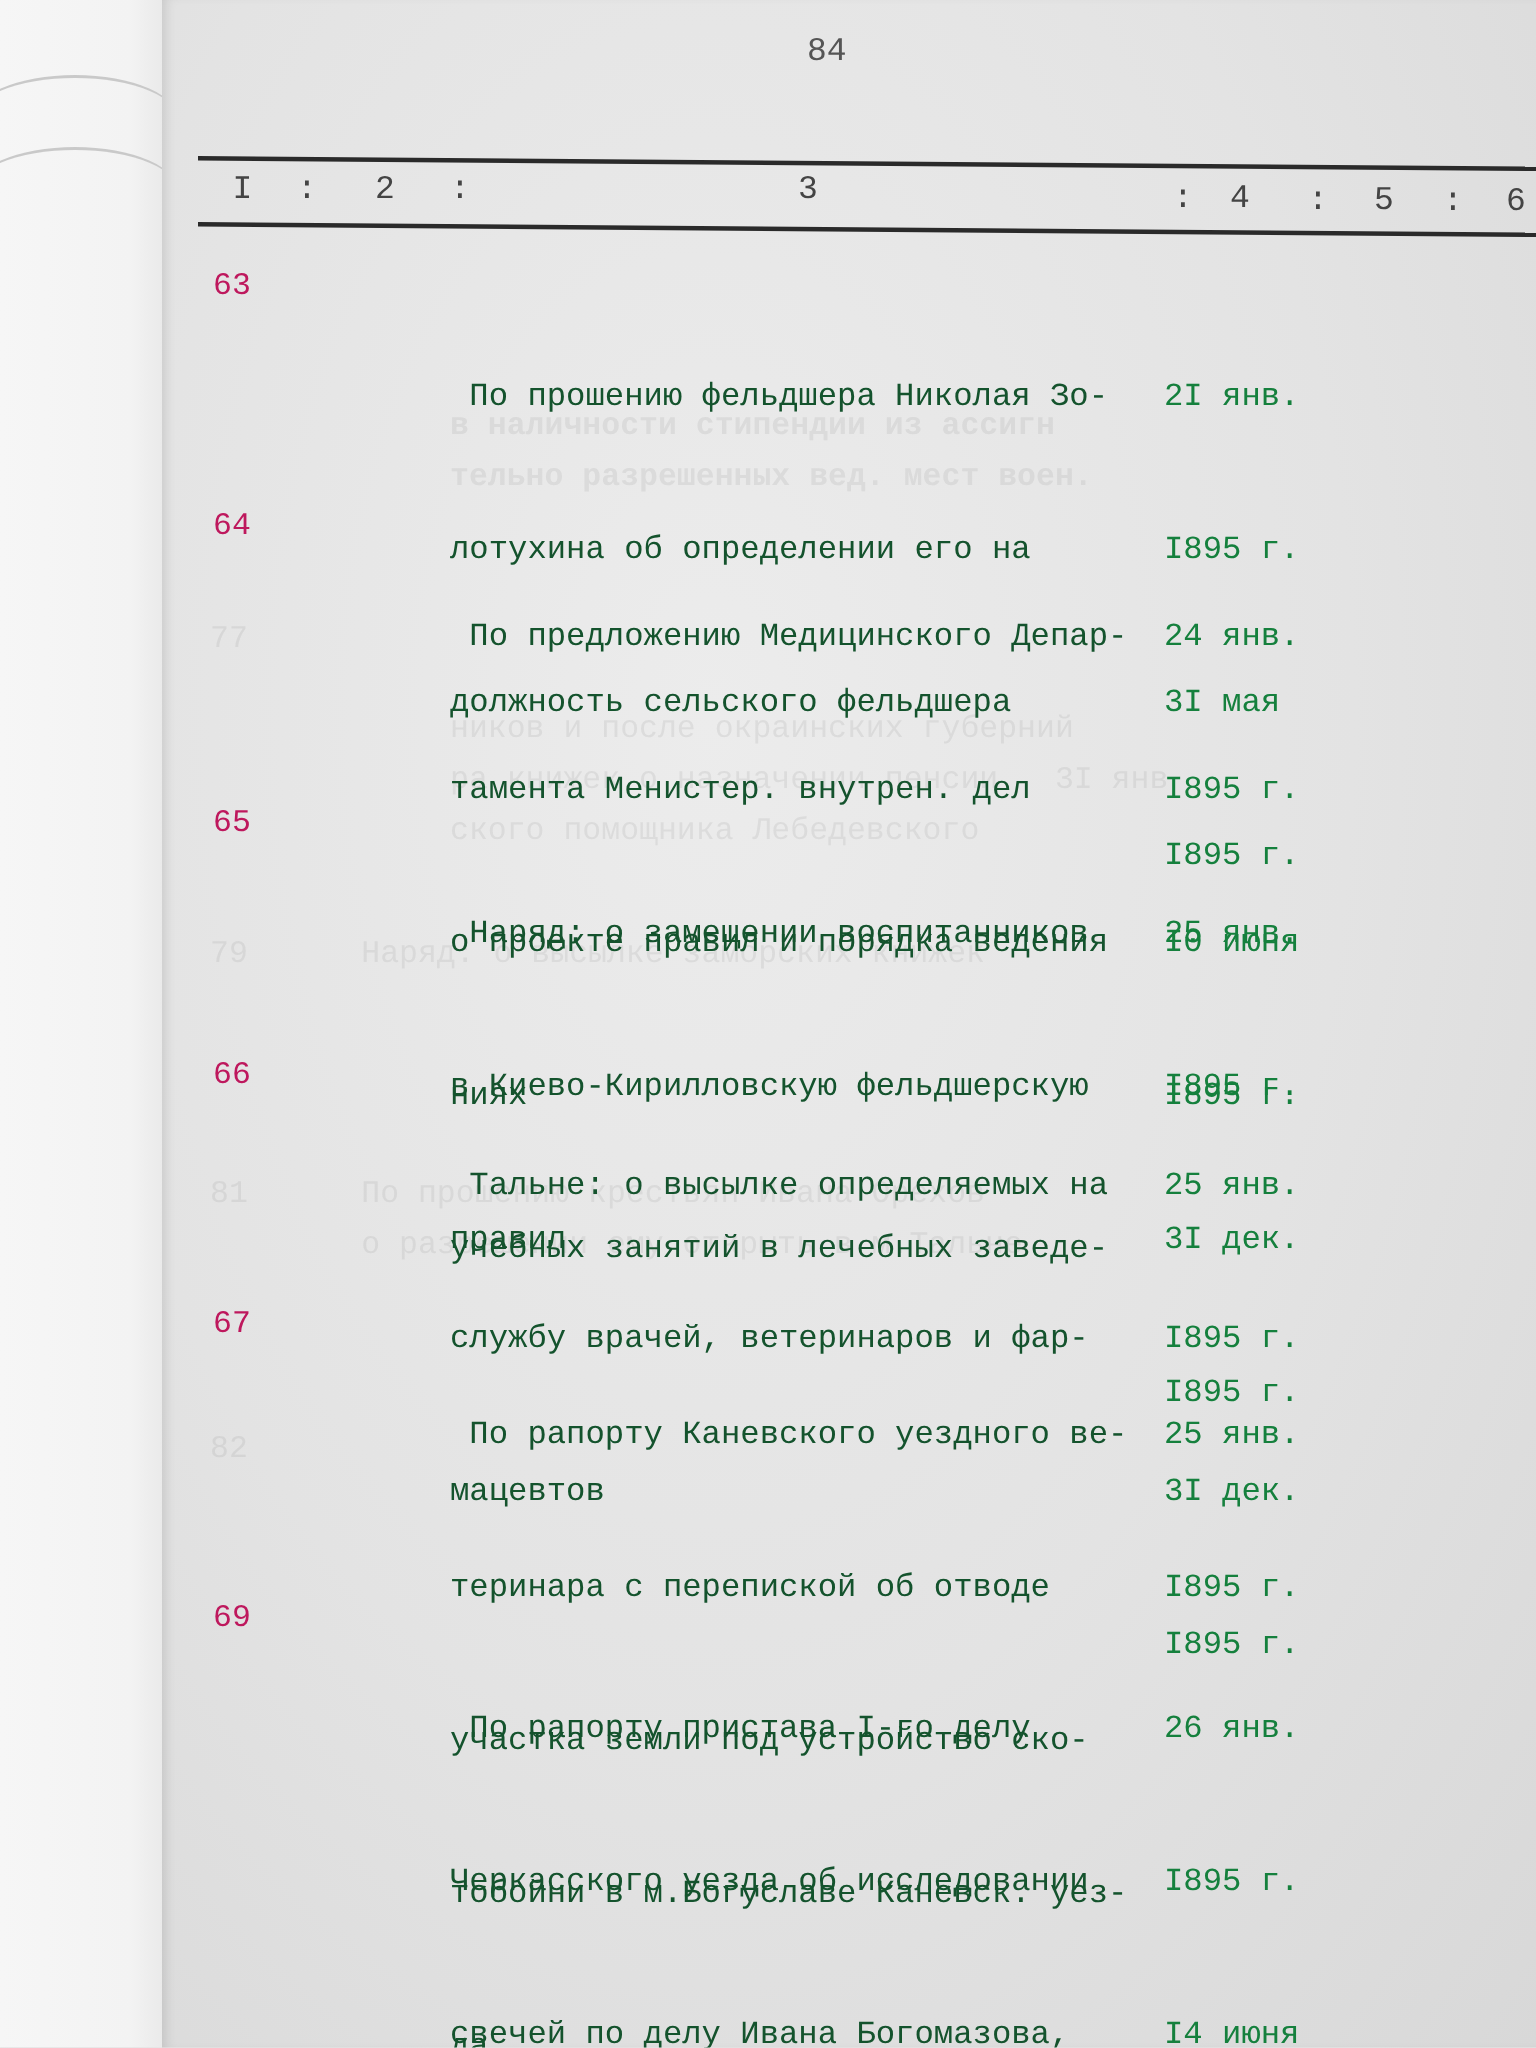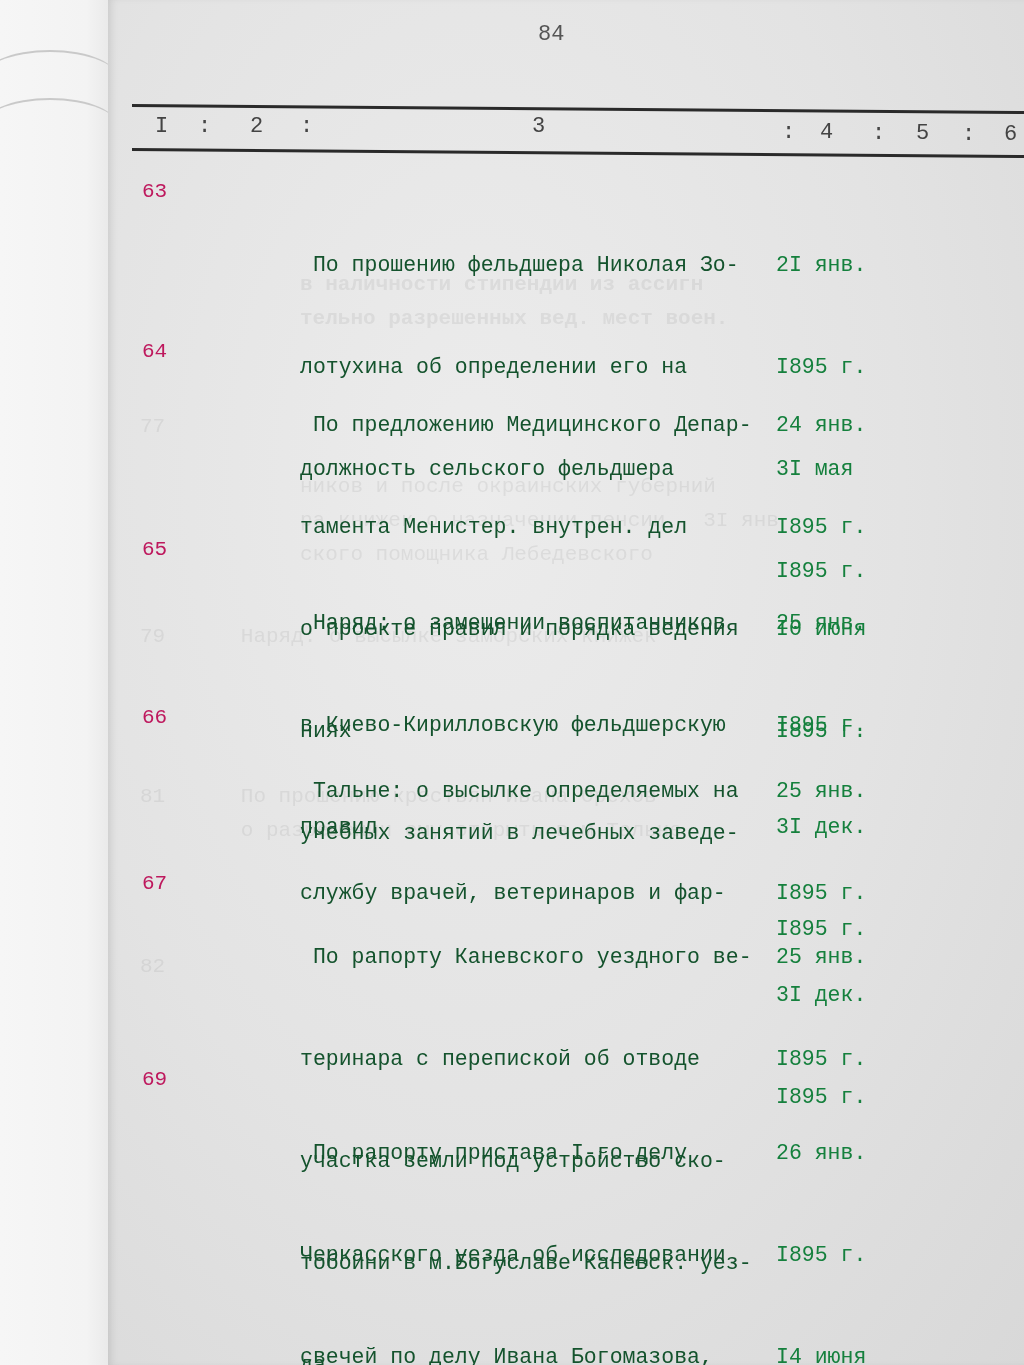--- a/index.html
+++ b/index.html
@@ -184,20 +184,21 @@
     <div>3I дек.</div>
     <div>I895 г.</div>
   </div>
 </div>
 
 <div class="entry" style="top:706px;">
   <span class="entry-num">66</span>
   <div class="entry-desc">
     <div> Тальне: о высылке определяемых на</div>
     <div>службу врачей, ветеринаров и фар-</div>
+    <div>мацевтов</div>
   </div>
   <div class="entry-dates">
     <div>25 янв.</div>
     <div>I895 г.</div>
     <div>3I дек.</div>
     <div>I895 г.</div>
   </div>
 </div>
 
 <div class="entry" style="top:872px;">

